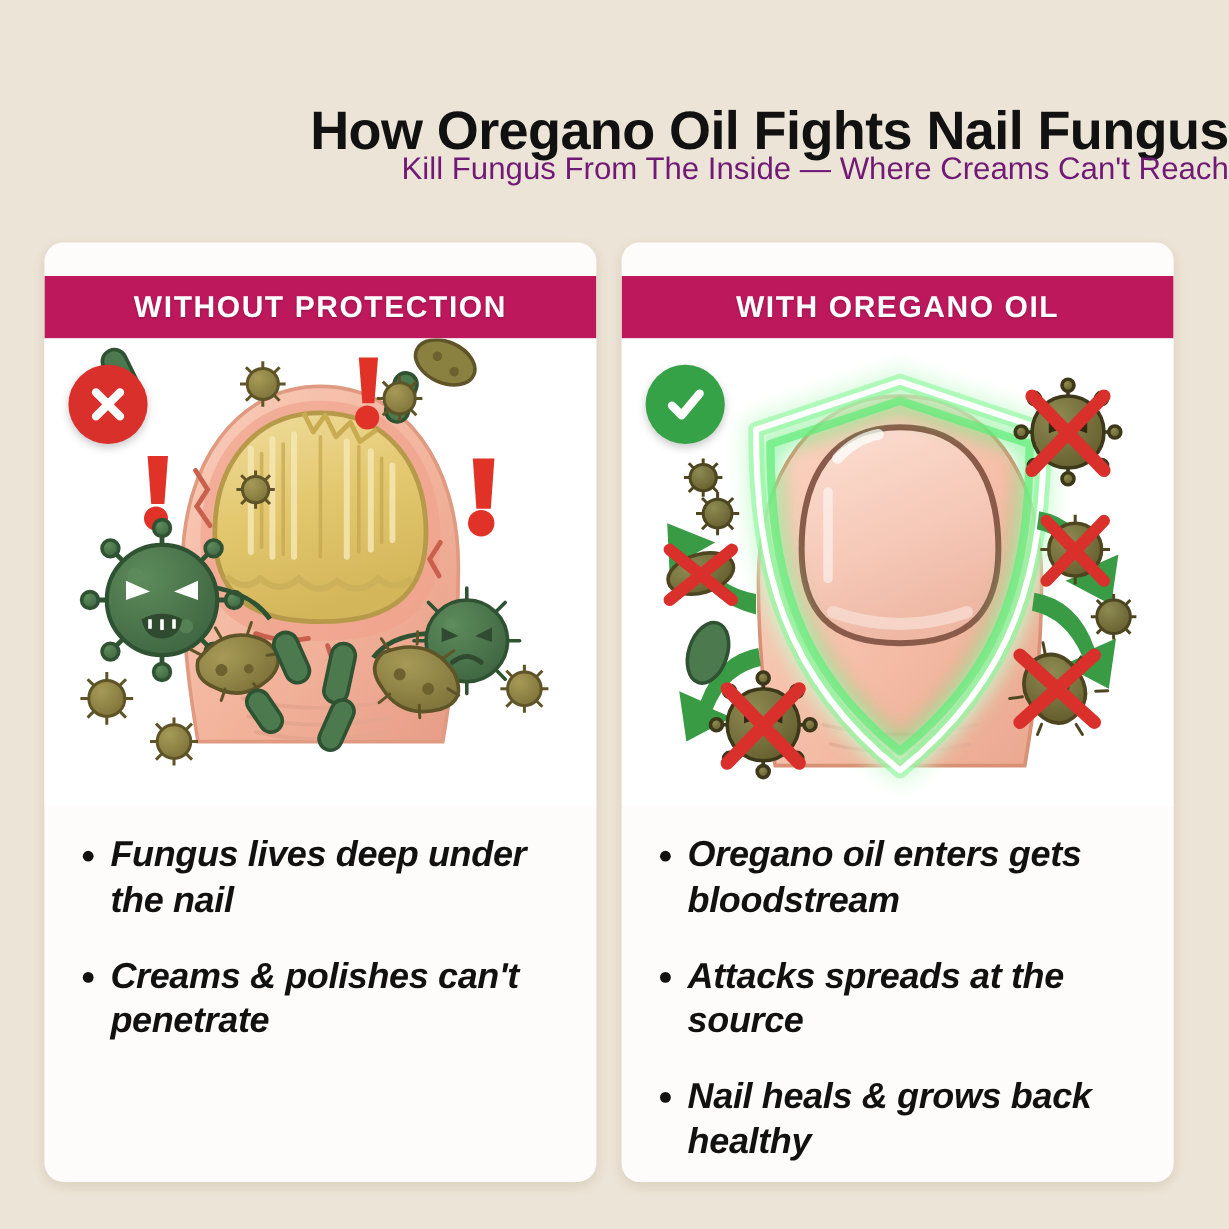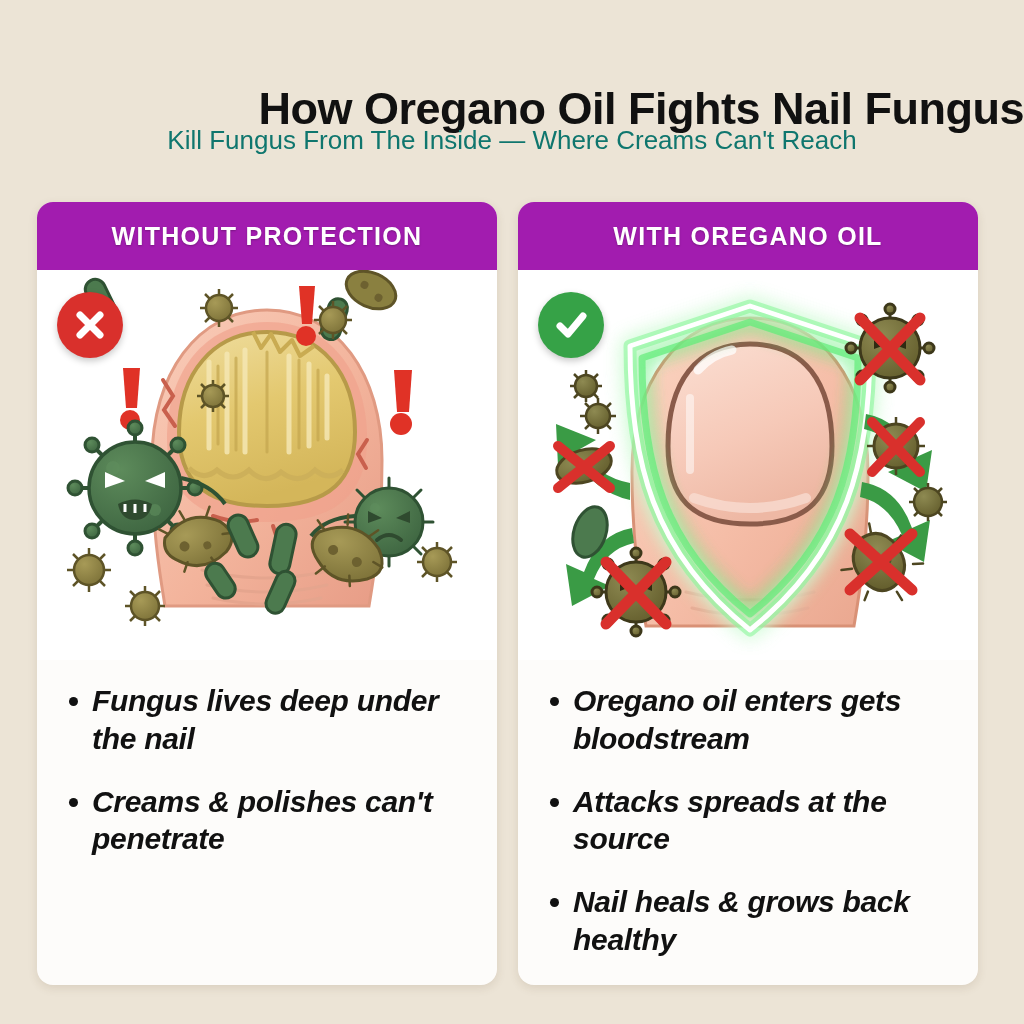--- a/index.html
+++ b/index.html
@@ -16,40 +16,40 @@
   .title{
     position:absolute;left:0;right:0;top:50px;
     text-align:right;
     font-size:45px;font-weight:bold;color:#111111;
     letter-spacing:-0.5px;
     white-space:nowrap;
     margin-top:33px;
   }
   .subtitle{
     position:absolute;left:0;right:0;top:125px;
-    text-align:center;
-    font-size:26px;font-weight:normal;color:#0f766e;
+    text-align:right;
+    font-size:26px;font-weight:normal;color:#701a75;
     white-space:nowrap;
   }
 
   
   .card{
     position:absolute;top:202px;width:460px;height:783px;
     background:#fdfcfa;
     border-radius:16px;
     box-shadow:0 3px 10px rgba(90,70,40,.13);
     overflow:hidden;
   }
   .card.left{left:37px;}
-  .card.right{left:518px;}
+  .card.right{left:518px;border-radius:15px;}
 
   .card-header{
-    height:68px;
-    background:#a21caf;
-    display:flex;align-items:center;justify-content:center;
+    height:52px;
+    background:#be185d;
+    display:flex;align-items:center;justify-content:center;margin-top:28px;
   }
   .card-header-label{
     color:#ffffff;font-size:25px;font-weight:bold;
     letter-spacing:1.3px;
     text-shadow:0 1px 2px rgba(0,0,0,.25);
   }
 
   .illus{position:relative;height:390px;width:460px;background:#ffffff;overflow:hidden;}
 
   

